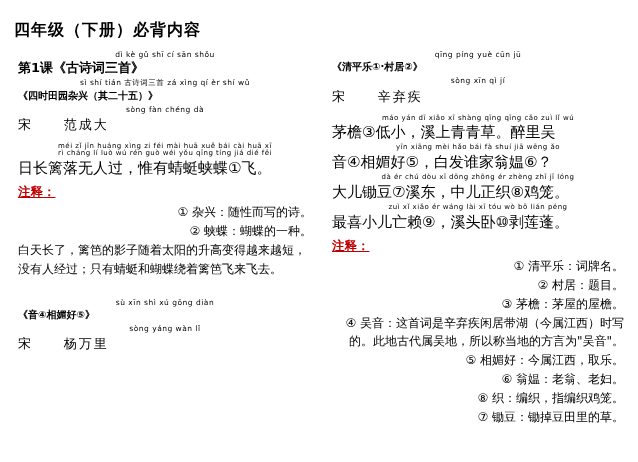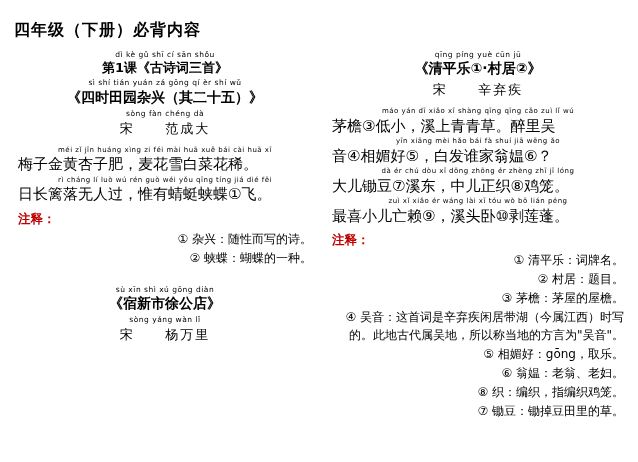--- a/index.html
+++ b/index.html
@@ -34,29 +34,29 @@
     gap: 14px;
     align-items: flex-start;
   }
   .col {
     width: 50%;
     box-sizing: border-box;
   }
   .col-left { padding-left: 4px; }
   .col-right { padding-left: 6px; }
 
-  .center { text-align: center; }
+  .center { }
 
   .lesson-head {
     font-size: 13px;
     font-weight: bold;
     margin-bottom: 2px;
   }
   .poem-title {
-    font-size: 14px;
+    font-size: 10px;
     font-weight: bold;
     margin: 1px 0 3px 0;
   }
   .author {
     font-size: 13px;
     font-weight: normal;
     margin: 2px 0 4px 0;
     letter-spacing: 2px;
   }
   .pinyin-row {
@@ -72,20 +72,21 @@
     font-size: 15px;
     line-height: 1.35;
     margin: 0 0 2px 0;
     white-space: nowrap;
   }
   .section-label {
     color: #c00000;
     font-weight: bold;
     font-size: 12.5px;
     margin: 6px 0 2px 0;
+    text-decoration: underline;
   }
   .note-item {
     font-size: 12px;
     line-height: 1.5;
     margin: 0 0 1px 0;
     text-align: right;
   }
   .trans-p {
     font-size: 12px;
     line-height: 1.55;
@@ -101,62 +102,63 @@
 
   <div class="doc-title">四年级（下册）必背内容</div>
 
   <div class="columns">
 
     <div class="col col-left">
 
       <div class="pinyin-row">dì    kè            gǔ  shī  cí   sān shǒu</div>
       <div class="lesson-head center">第1课《古诗词三首》</div>
 
-      <div class="pinyin-row">sì  shí  tián yuán  zá  gōng    qí  èr  shí  wǔ</div>
+      <div class="pinyin-row">sì  shí  tián 古诗词三首  zá  xìng    qí  èr  shí  wǔ</div>
       <div class="poem-title center">《四时田园杂兴（其二十五）》</div>
 
       <div class="pinyin-row">sòng        fàn chéng dà</div>
       <div class="author center">
         <span>宋</span>
         &nbsp;&nbsp;&nbsp;
         <span>范成大</span>
       </div>
 
       <div class="spacer-sm"></div>
 
       <div class="pinyin-row tight">méi  zǐ  jīn huáng xìng zi  féi   mài huā xuě bái cài huā  xī</div>
-      <div class="verse">梅子金黄杏子肥，麦花雪白菜花稀。</div>
 
       <div class="pinyin-row tight">rì  cháng lí  luò wú  rén guò    wéi yǒu qīng tíng jiá dié  fēi</div>
       <div class="verse">日长篱落无人过，惟有蜻蜓蛱蝶①飞。</div>
 
       <div class="section-label">注释：</div>
       <div class="note-item">① 杂兴：随性而写的诗。</div>
       <div class="note-item">② 蛱蝶：蝴蝶的一种。</div>
 
+      <div class="trans-p">白天长了，篱笆的影子随着太阳的升高变得越来越短，没有人经过；只有蜻蜓和蝴蝶绕着篱笆飞来飞去。</div>
 
       <div class="spacer-lg"></div>
 
       <div class="pinyin-row">sù  xīn  shì  xú  gōng diàn</div>
-      <div class="poem-title center">《宿新市徐公店》</div>
+      <div class="poem-title center">《音④相媚好⑤》</div>
 
       <div class="pinyin-row">sòng        yáng wàn lǐ</div>
       <div class="author center">
         <span>宋</span>
         &nbsp;&nbsp;&nbsp;
         <span>杨万里</span>
       </div>
 
     </div>
 
     <div class="col col-right">
 
       <div class="pinyin-row">qīng píng yuè        cūn  jū</div>
       <div class="poem-title center">《清平乐①·村居②》</div>
 
+      <div class="pinyin-row">sòng       xīn  qì   jí</div>
       <div class="author center">
         <span>宋</span>
         &nbsp;&nbsp;&nbsp;
         <span>辛弃疾</span>
       </div>
 
       <div class="spacer-sm"></div>
 
       <div class="pinyin-row tight">máo yán   dī  xiǎo   xī  shàng qīng qīng cǎo   zuì  lǐ   wú</div>
       <div class="verse">茅檐③低小，溪上青青草。醉里吴</div>
@@ -168,21 +170,21 @@
       <div class="verse">大儿锄豆⑦溪东，中儿正织⑧鸡笼。</div>
 
       <div class="pinyin-row tight">zuì  xǐ  xiǎo ér  wáng lài    xī  tóu  wò   bō  lián péng</div>
       <div class="verse">最喜小儿亡赖⑨，溪头卧⑩剥莲蓬。</div>
 
       <div class="section-label">注释：</div>
       <div class="note-item">① 清平乐：词牌名。</div>
       <div class="note-item">② 村居：题目。</div>
       <div class="note-item">③ 茅檐：茅屋的屋檐。</div>
       <div class="note-item">④ 吴音：这首词是辛弃疾闲居带湖（今属江西）时写的。此地古代属吴地，所以称当地的方言为"吴音"。</div>
-      <div class="note-item">⑤ 相媚好：gōng，取乐。</div>
+      <div class="note-item">⑤ 相媚好：今属江西，取乐。</div>
       <div class="note-item">⑥ 翁媪：老翁、老妇。</div>
       <div class="note-item">⑧ 织：编织，指编织鸡笼。</div>
       <div class="note-item">⑦ 锄豆：锄掉豆田里的草。</div>
 
     </div>
 
   </div>
 </div>
 
 </body></html>

